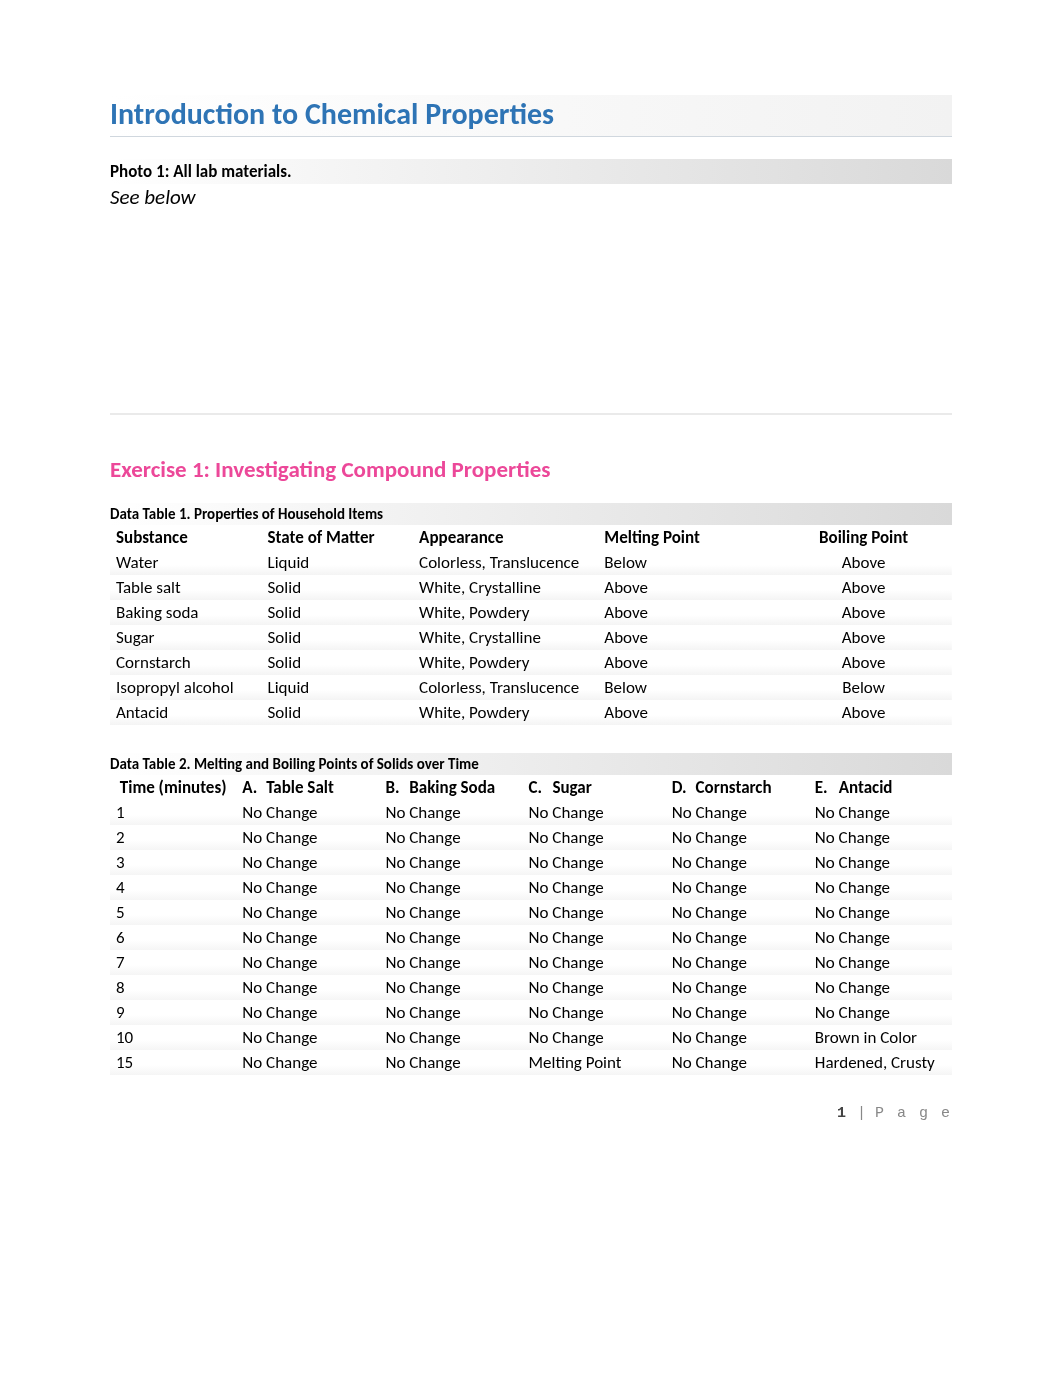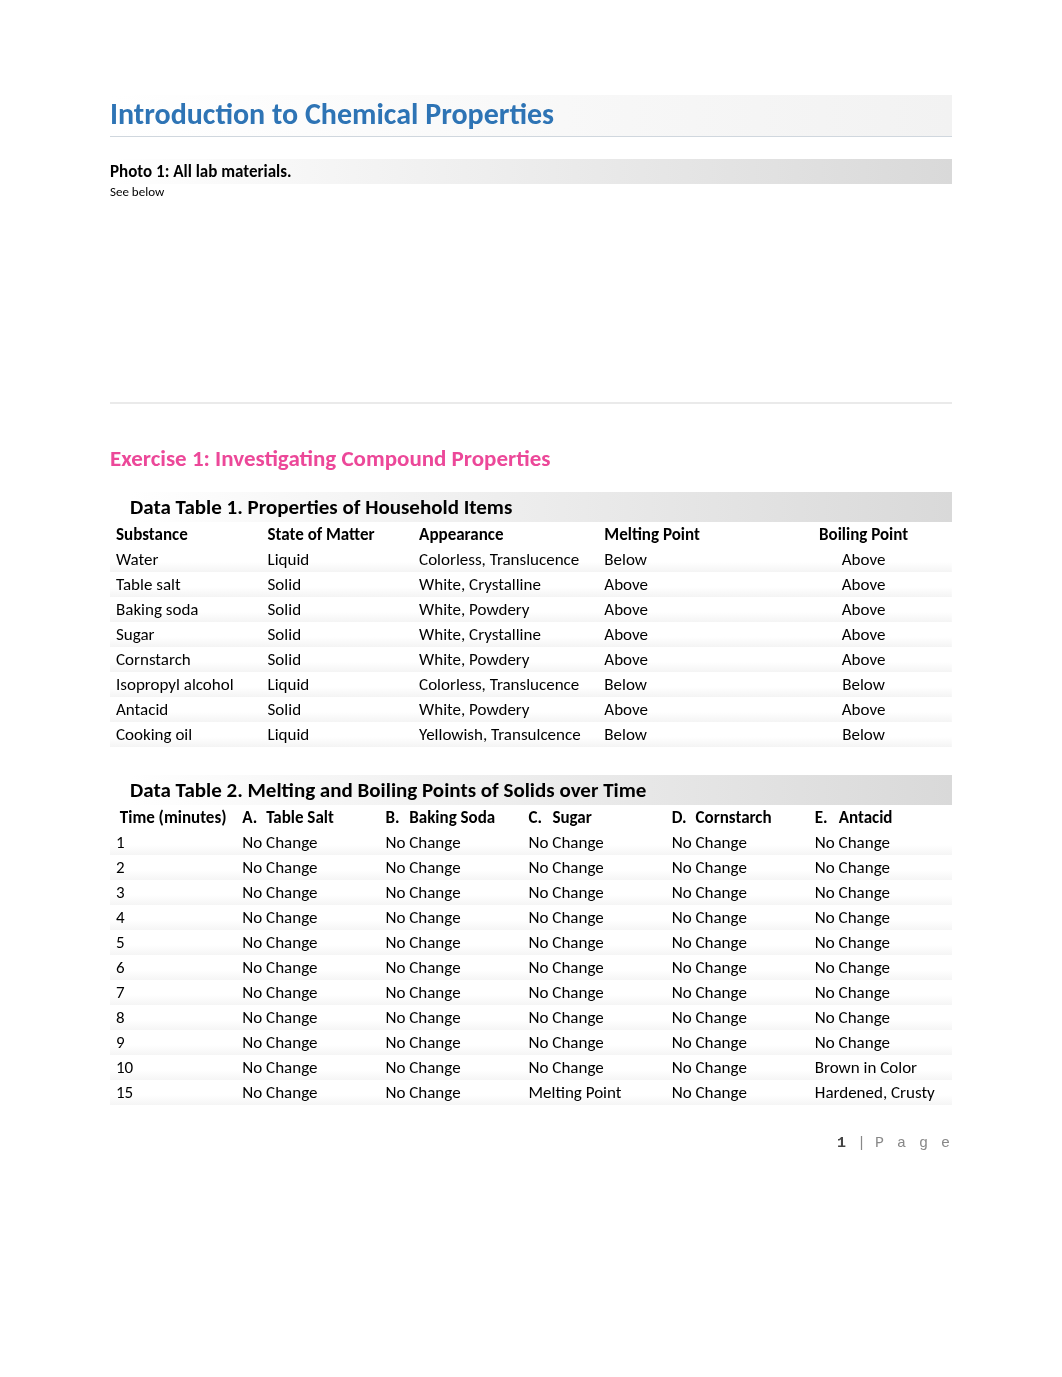--- a/index.html
+++ b/index.html
@@ -23,42 +23,42 @@
       margin-bottom: 22px;
       background: linear-gradient(to right, #fff, #f2f2f2);
     }
     .caption-bar {
       background: linear-gradient(to right, #fff, #d9d9d9);
       font-weight: bold;
       font-size: 17px;
       padding: 2px 0;
     }
     .caption-sub {
-      font-size: 13px;
+      font-size: 21px;
       margin-bottom: 10px;
+      font-style: italic;
     }
     .photo-placeholder {
       width: 100%;
       height: 195px;
       background: #fff;
       border-bottom: 2px solid #eaeaea;
       margin-bottom: 40px;
     }
     .exercise-title {
       font-size: 23px;
       font-weight: bold;
       color: #ec4899;
       margin-bottom: 20px;
     }
     .table-title {
       background: linear-gradient(to right, #fff, #d9d9d9);
       font-weight: bold;
-      font-size: 21px;
+      font-size: 15px;
       padding: 2px 0;
-      margin-left: 20px;
     }
     table {
       width: 100%;
       border-collapse: collapse;
       font-size: 17px;
       margin-bottom: 28px;
     }
     th {
       font-weight: bold;
       text-align: center;
@@ -172,27 +172,20 @@
         <td>Colorless, Translucence</td>
         <td>Below</td>
         <td>Below</td>
       </tr>
       <tr>
         <td>Antacid</td>
         <td>Solid</td>
         <td>White, Powdery</td>
         <td>Above</td>
         <td>Above</td>
-      </tr>
-      <tr>
-        <td>Cooking oil</td>
-        <td>Liquid</td>
-        <td>Yellowish, Transulcence</td>
-        <td>Below</td>
-        <td>Below</td>
       </tr>
     </tbody>
 </table>
 
 <div class="table-title">Data Table 2. Melting and Boiling Points of Solids over Time</div>
 <table class="t2">
   <thead>
     <tr>
       <th>Time (minutes)</th>
       <th><span class="prefix">A.</span> <span>Table Salt</span></th>

